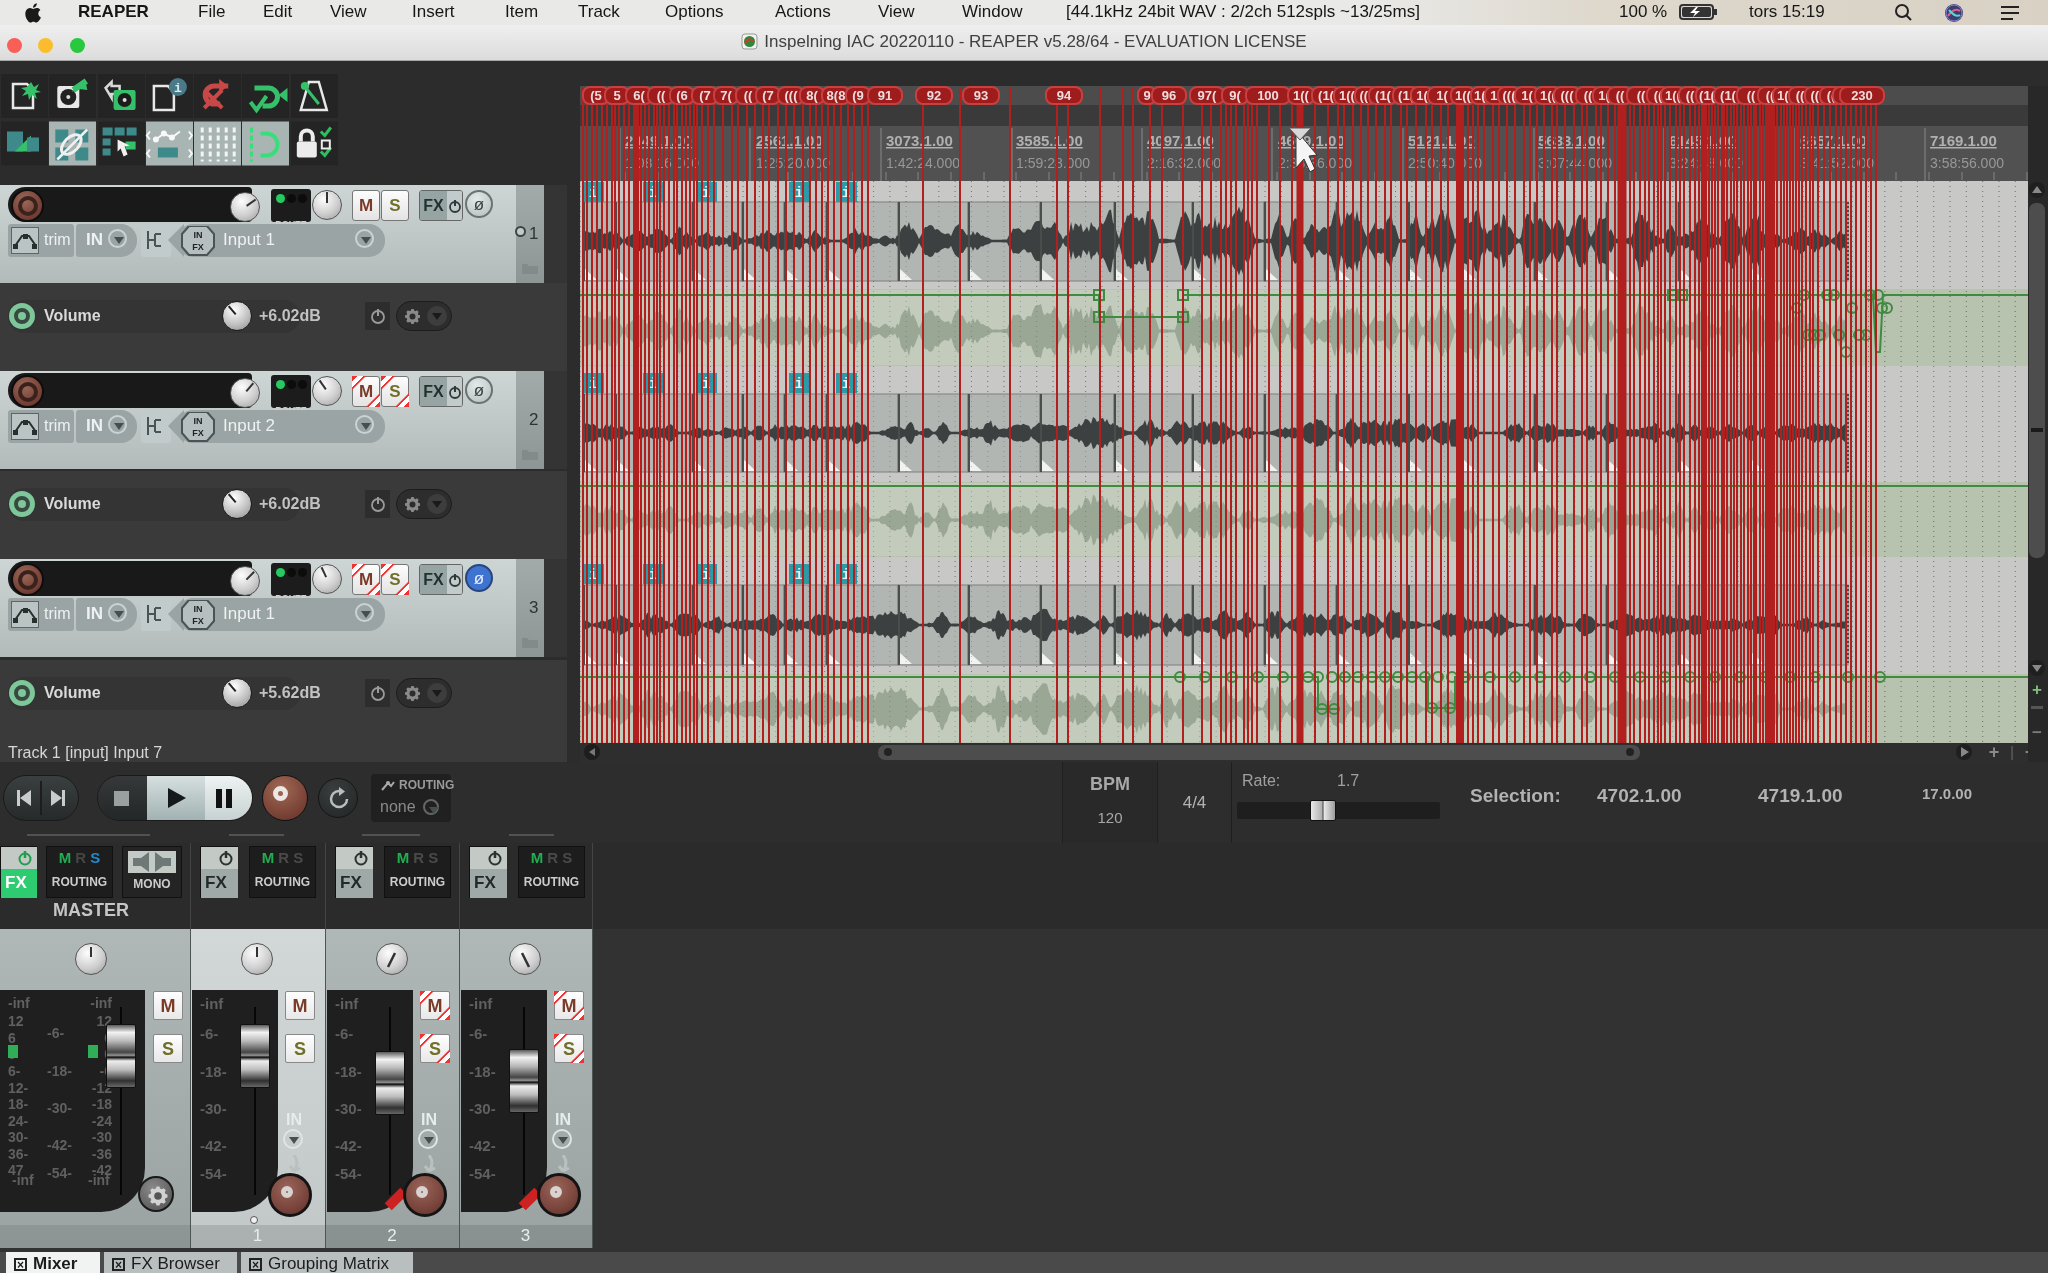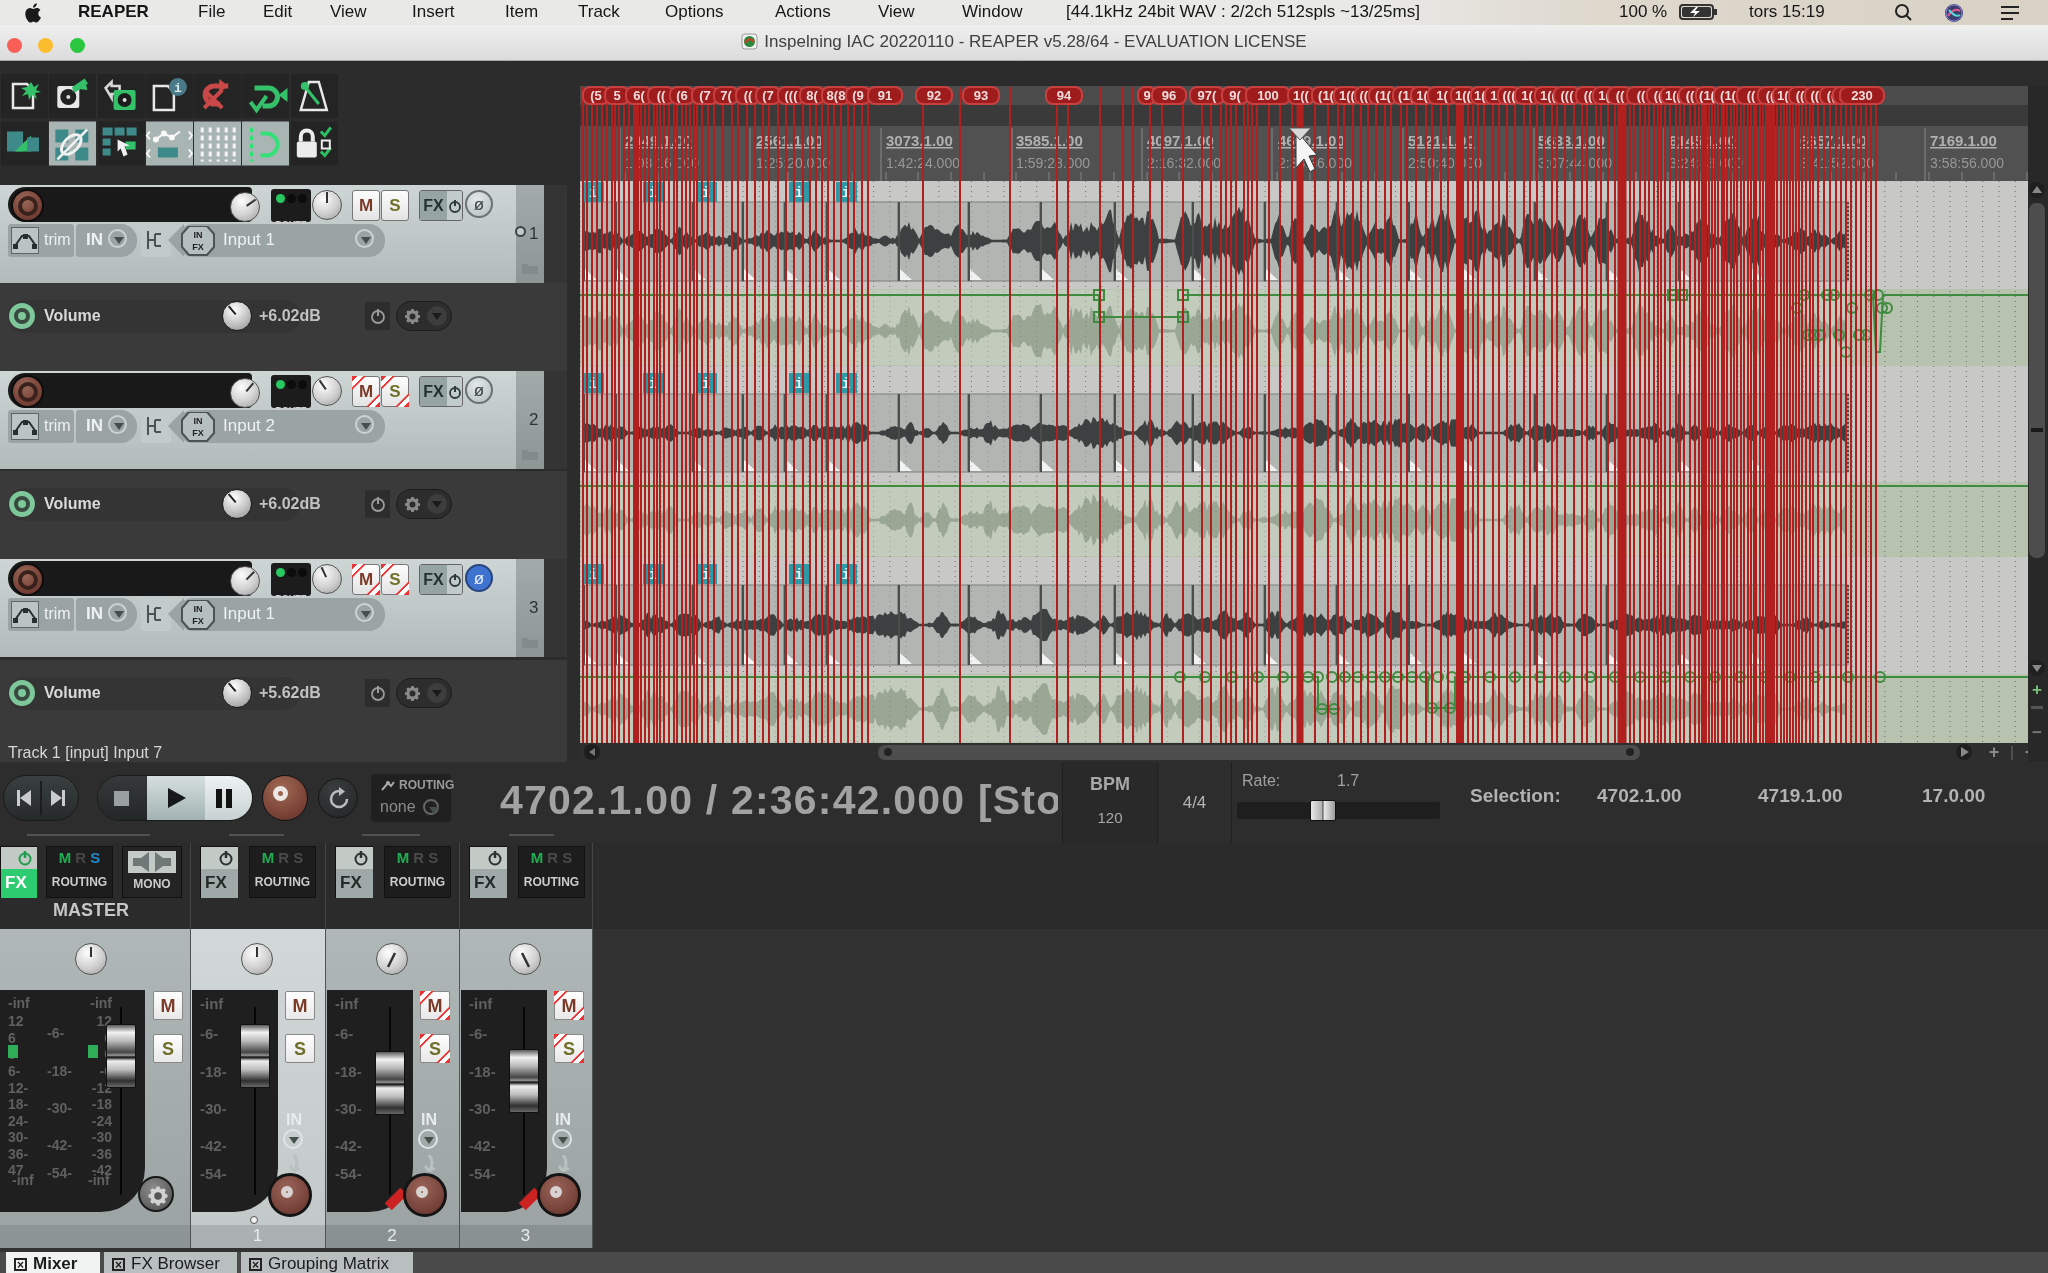--- a/index.html
+++ b/index.html
@@ -457,34 +457,33 @@
       </svg></div>
 <div style="position:absolute;left:371px;top:12px;width:80px;height:48px;background:#202020;border-radius:4px">
       <svg width="16" height="12" style="position:absolute;left:9px;top:6px">
         <path d="M2 10 L8 3 L11 6 L14 2" stroke="#aaa" stroke-width="2" fill="none"></path>
         <circle cx="8" cy="3" r="2" fill="#aaa"></circle>
       </svg>
       <span style="position:absolute;left:28px;top:4px;color:#9a9a9a;font-size:12px;font-weight:bold">ROUTING</span>
       <span style="position:absolute;left:9px;top:24px;color:#8a8a8a;font-size:16px">none</span>
       <div class="ddc" style="left:52px;top:25px;width:16px;height:16px;border-color:#666"></div>
     </div>
-<div style="position:absolute;left:500px;top:15px;width:558px;overflow:hidden;white-space:nowrap;font-size:41px;font-weight:bold;color:#a2a2a2;letter-spacing:1.2px">4702.1.00 / 2:36:42.000 [Sto</div>
 <div style="position:absolute;left:1062px;top:0;width:96px;height:81px;background:#292929;border-left:1px solid #1f1f1f;border-right:1px solid #1f1f1f;text-align:center">
       <div style="margin-top:12px;color:#a8a8a8;font-size:18px;font-weight:bold">BPM</div>
       <div style="margin-top:14px;color:#a8a8a8;font-size:15px">120</div>
     </div>
 <div style="position:absolute;left:1158px;top:0;width:74px;height:81px;border-right:1px solid #1f1f1f;text-align:center;color:#b2b2b2;font-size:17px;line-height:81px">4/4</div>
 <span style="position:absolute;left:1242px;top:10px;color:#a0a0a0;font-size:16px">Rate:</span>
 <span style="position:absolute;left:1337px;top:10px;color:#a0a0a0;font-size:16px">1.7</span>
 <div style="position:absolute;left:1237px;top:40px;width:203px;height:17px;background:#1e1e1e;border-radius:2px"></div>
 <div style="position:absolute;left:1310px;top:38px;width:26px;height:21px;background:linear-gradient(90deg,#e8e8e8,#b0b0b0 45%,#555 50%,#e8e8e8 55%,#9a9a9a);border:1px solid #111;border-radius:2px"></div>
 <span style="position:absolute;left:1470px;top:23px;color:#b2b2b2;font-size:19px;font-weight:bold">Selection:</span>
 <span style="position:absolute;left:1597px;top:23px;color:#b2b2b2;font-size:19px;font-weight:bold">4702.1.00</span>
 <span style="position:absolute;left:1758px;top:23px;color:#b2b2b2;font-size:19px;font-weight:bold">4719.1.00</span>
-<span style="position:absolute;left:1922px;top:23px;color:#b2b2b2;font-size:19px;font-weight:bold">17.0.00</span>
+<span style="position:absolute;left:1922px;top:23px;color:#b2b2b2;font-size:15px;font-weight:bold">17.0.00</span>
 <div style="position:absolute;left:27px;top:72px;width:123px;height:2px;background:#525252"></div>
 <div style="position:absolute;left:229px;top:72px;width:55px;height:2px;background:#525252"></div>
 <div style="position:absolute;left:362px;top:72px;width:58px;height:2px;background:#525252"></div>
 <div style="position:absolute;left:509px;top:72px;width:45px;height:2px;background:#525252"></div>
 </div>
 
 <div class="abs" id="mixer" style="left:0;top:843px;width:2048px;height:409px;background:#323232">
 <div style="position:absolute;left:0;top:0;width:2048px;height:86px;background:#2b2b2b"></div>
 <div style="position:absolute;left:0;top:3px;width:37px;height:52px;border:1px solid #111">
       <div style="position:absolute;left:0;top:0;width:36px;height:22px;background:#c3c9c5;text-align:right;padding:3px 4px 0 0"><svg width="16" height="16">

